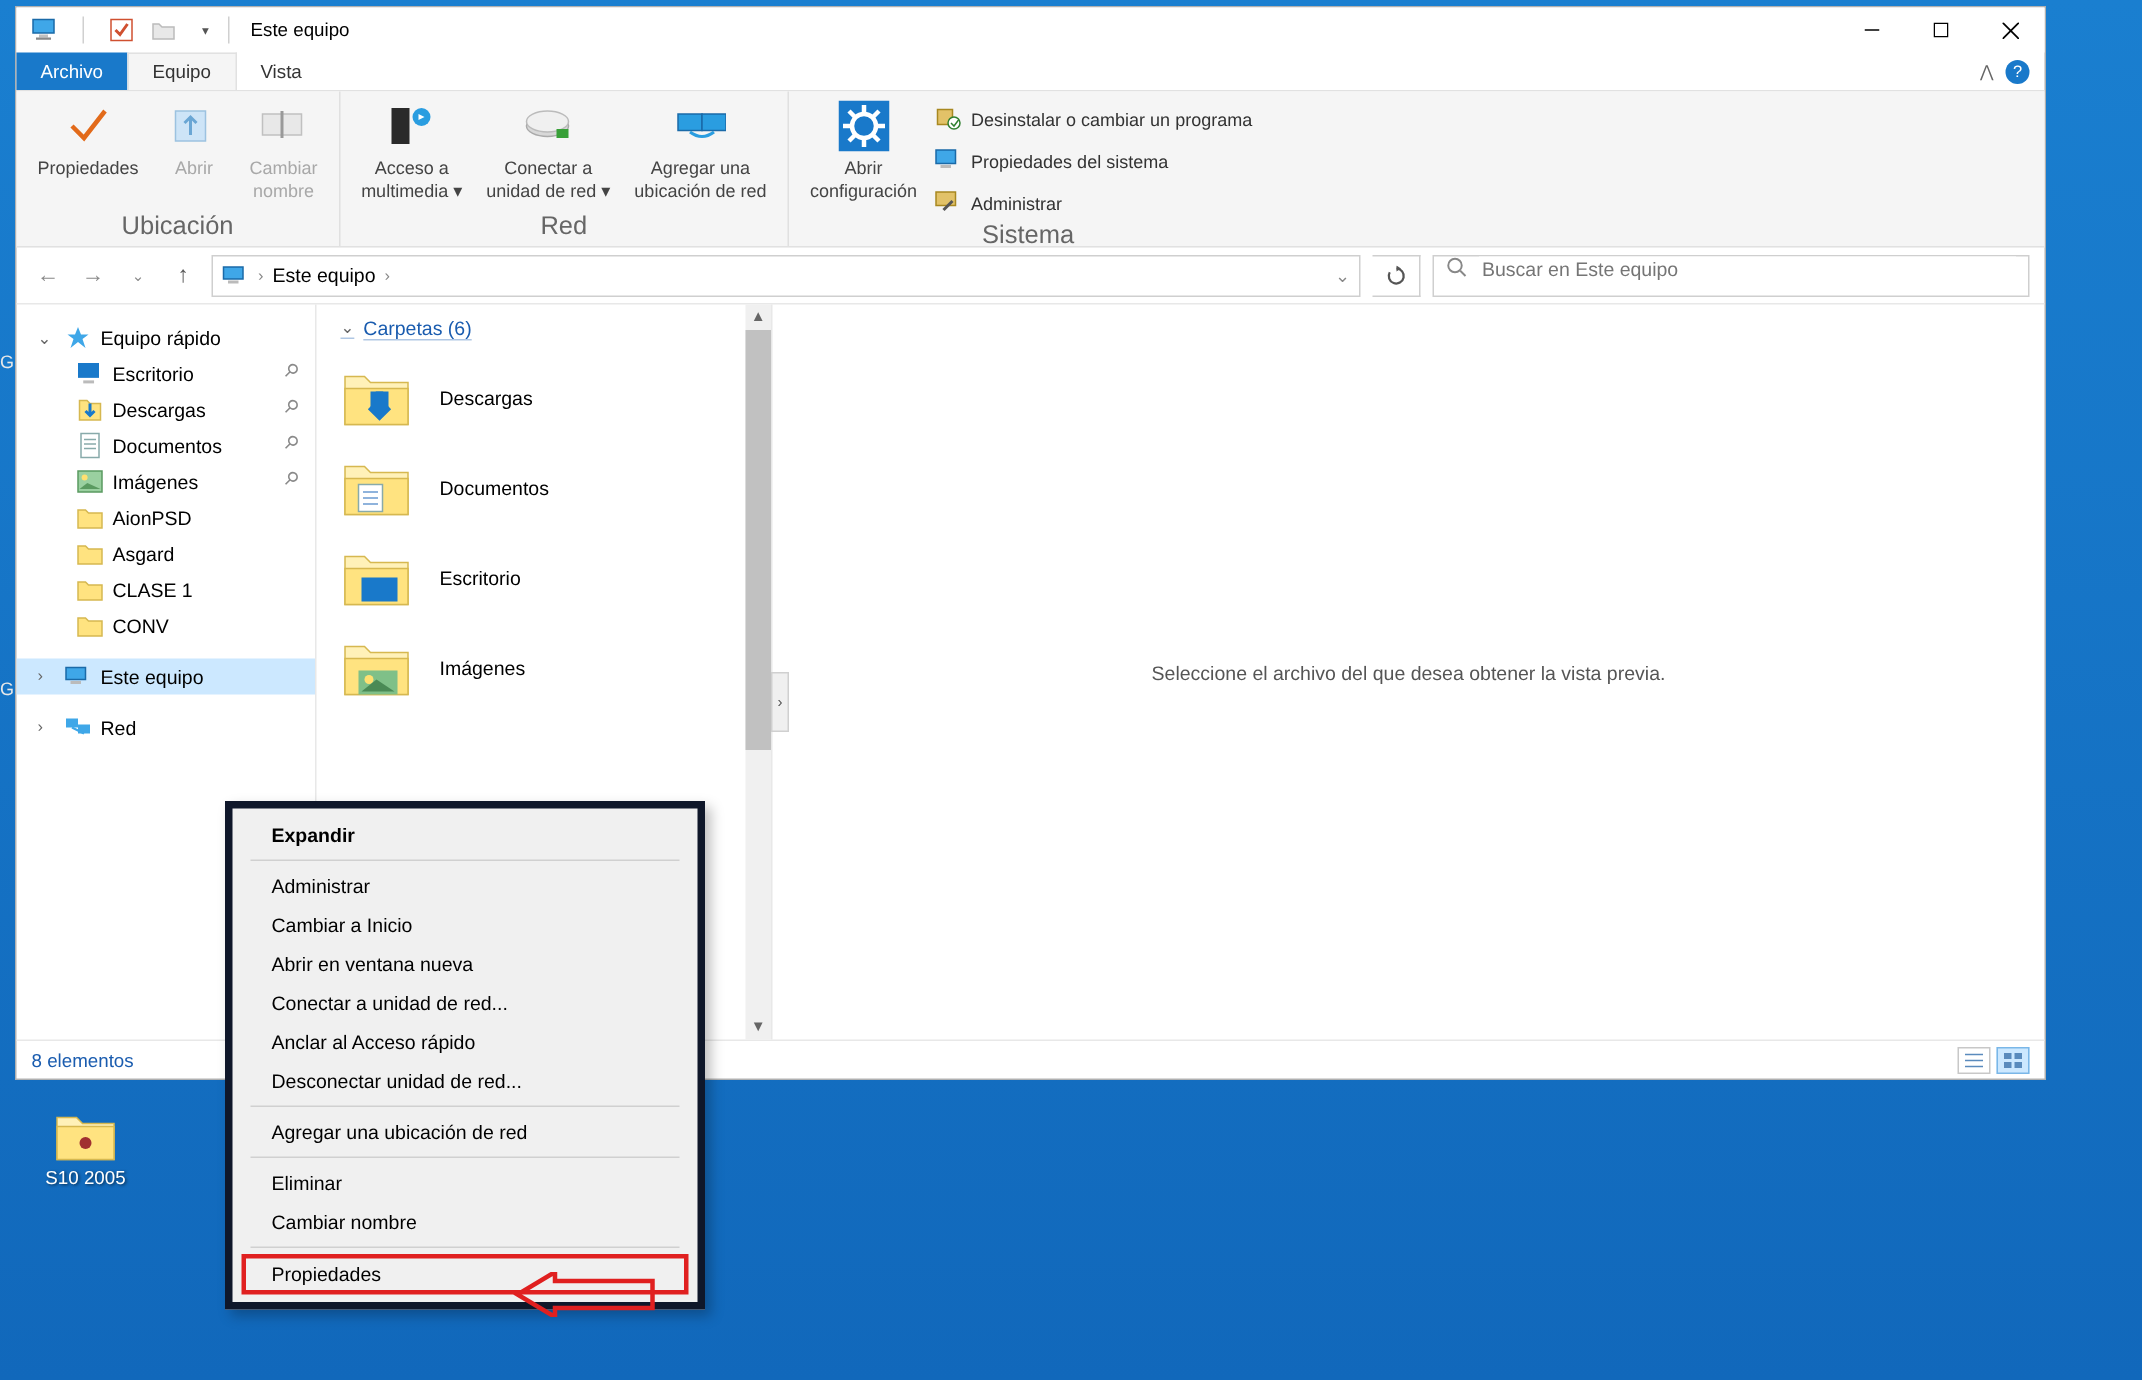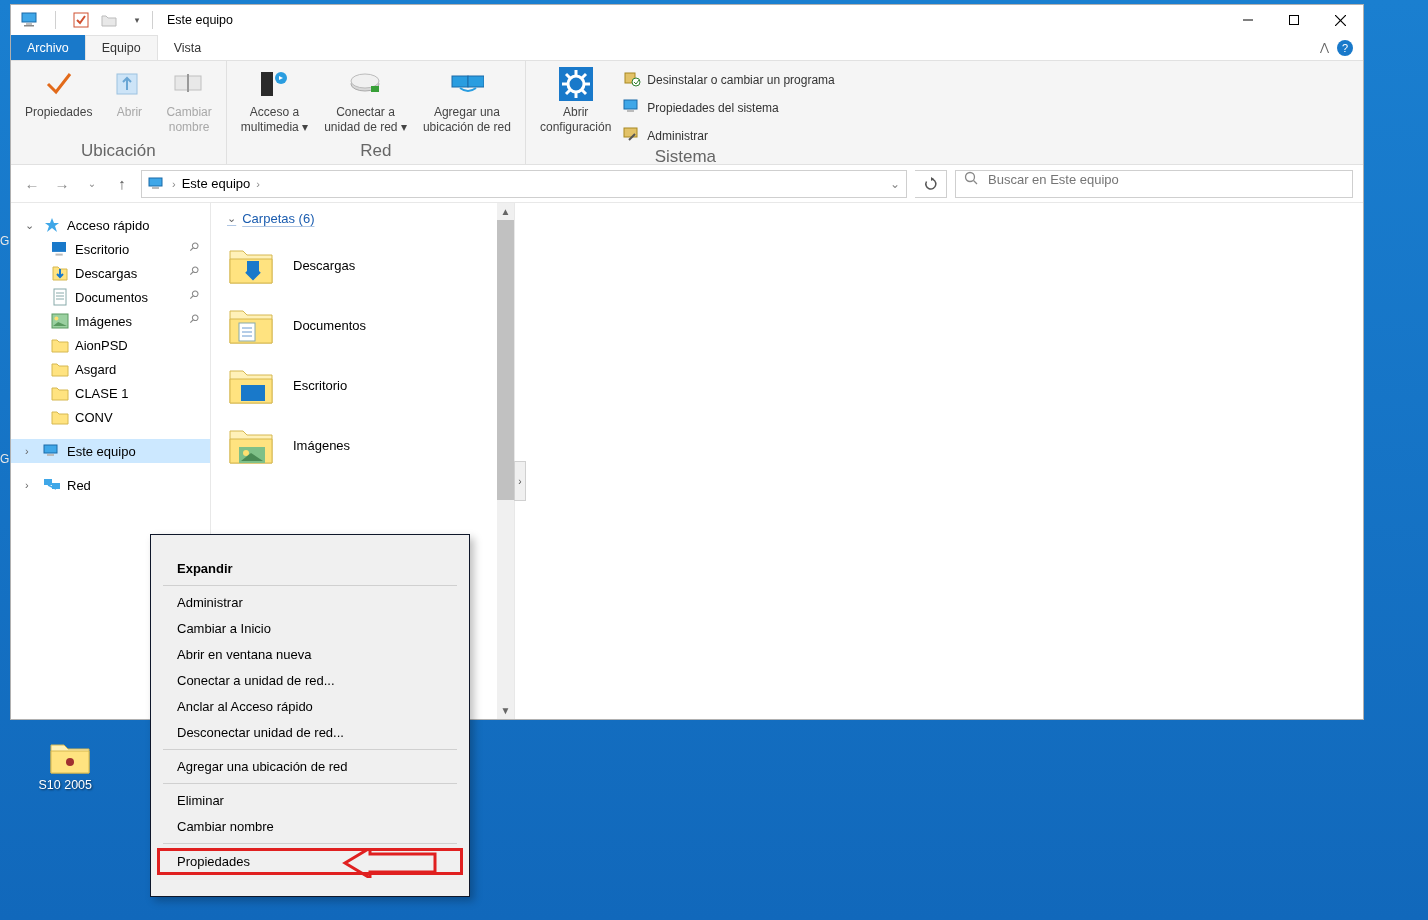--- a/index.html
+++ b/index.html
@@ -145,44 +145,44 @@
   }
   .statusbar .viewbtns { margin-left:auto; display:flex; gap:4px;}
   .viewbtn { width:22px; height:18px; border:1px solid #c8c8c8; background:#fff; display:flex; align-items:center; justify-content:center;}
   .viewbtn.active{ background:#cce8ff; border-color:#7ab7e8;}
   
   .context-menu {
     position:absolute;
     left: 150px; top: 534px;
     width: 320px;
     background:#f0f0f0;
-    border:1px solid #0f172a;
+    border:5px solid #0f172a;
     box-shadow: 4px 4px 8px rgba(0,0,0,0.25);
-    padding: 20px 2px;
+    padding: 4px 2px;
     z-index:50;
   }
   .ctx-item {
     padding: 5px 20px;
     font-size:13px;
     color:#000;
     margin: 1px 4px;
   }
   .ctx-item.bold { font-weight:600;}
   .ctx-item.highlight { border:3px solid #e02020; padding:3px 17px;}
   .ctx-sep { height:1px; background:#d0d0d0; margin:4px 10px;}
   .red-arrow {
     position:absolute;
     left: 340px; top: 848px;
     z-index:60;
   }
   
   .desktop-icon {
     position:absolute;
     left: 22px; top: 736px;
-    display:flex; flex-direction:column; align-items:flex-end;
+    display:flex; flex-direction:column; align-items:center;
     color:#fff; font-size:12.5px;
     text-shadow: 1px 1px 2px rgba(0,0,0,0.6);
     width:70px;
   }
   .desktop-icon .di{ width:44px; height:42px; display:flex;align-items:center;justify-content:center;}
   
   .left-sliver {
     position:absolute;
     left:0; top:230px; width:10px; height:240px;
     display:flex; flex-direction:column; justify-content:space-between;
@@ -425,21 +425,21 @@
   <div class="explorer-body">
 
     <div class="navpane">
       <div class="tree-item lv1">
         <span class="tree-chevron">⌄</span>
         <span class="ti-icon">
             <svg width="16" height="16">
               <path d="M8 1 L10 6 L15 6 L11 9 L13 15 L8 11 L3 15 L5 9 L1 6 L6 6 Z" fill="#3fa7e8"></path>
             </svg>
           </span>
-        <span>Acceso rápido</span>
+        <span>Equipo rápido</span>
       </div>
       <div id="nav-quick-items">
           <div class="tree-item lv2">
             <span class="ti-icon">
               <svg width="18" height="16">
                 <rect x="1" y="1" width="14" height="9.9" fill="#1979ca"></rect>
                 <rect x="4.5" y="12.6" width="7.2" height="2" fill="#bbb"></rect>
               </svg>
             </span>
             <span>Escritorio</span>
@@ -591,22 +591,45 @@
         </div>
       <div class="vscroll">
         <div class="arrow">▲</div>
         <div class="thumb"></div>
         <div class="track"></div>
         <div class="arrow">▼</div>
       </div>
       <div class="collapse-handle">›</div>
     </div>
 
+    <div class="preview-pane">
+      <span>Seleccione el archivo del que desea obtener la vista previa.</span>
+    </div>
   </div>
 
+  <div class="statusbar">
+    <span>8 elementos</span>
+    <div class="viewbtns">
+      <div class="viewbtn">
+          <svg width="12" height="10">
+            <line x1="0" y1="1" x2="12" y2="1" stroke="#5a8bbd"></line>
+            <line x1="0" y1="5" x2="12" y2="5" stroke="#5a8bbd"></line>
+            <line x1="0" y1="9" x2="12" y2="9" stroke="#5a8bbd"></line>
+          </svg>
+        </div>
+      <div class="viewbtn active">
+          <svg width="12" height="10">
+            <rect x="0" y="0" width="5" height="4" fill="#5a8bbd"></rect>
+            <rect x="7" y="0" width="5" height="4" fill="#5a8bbd"></rect>
+            <rect x="0" y="6" width="5" height="4" fill="#5a8bbd"></rect>
+            <rect x="7" y="6" width="5" height="4" fill="#5a8bbd"></rect>
+          </svg>
+        </div>
+    </div>
+  </div>
 </div>
 
 <div class="context-menu">
   <div class="ctx-item bold">Expandir</div>
   <div class="ctx-sep"></div>
   <div class="ctx-item">Administrar</div>
   <div class="ctx-item">Cambiar a Inicio</div>
   <div class="ctx-item">Abrir en ventana nueva</div>
   <div class="ctx-item">Conectar a unidad de red...</div>
   <div class="ctx-item">Anclar al Acceso rápido</div>

